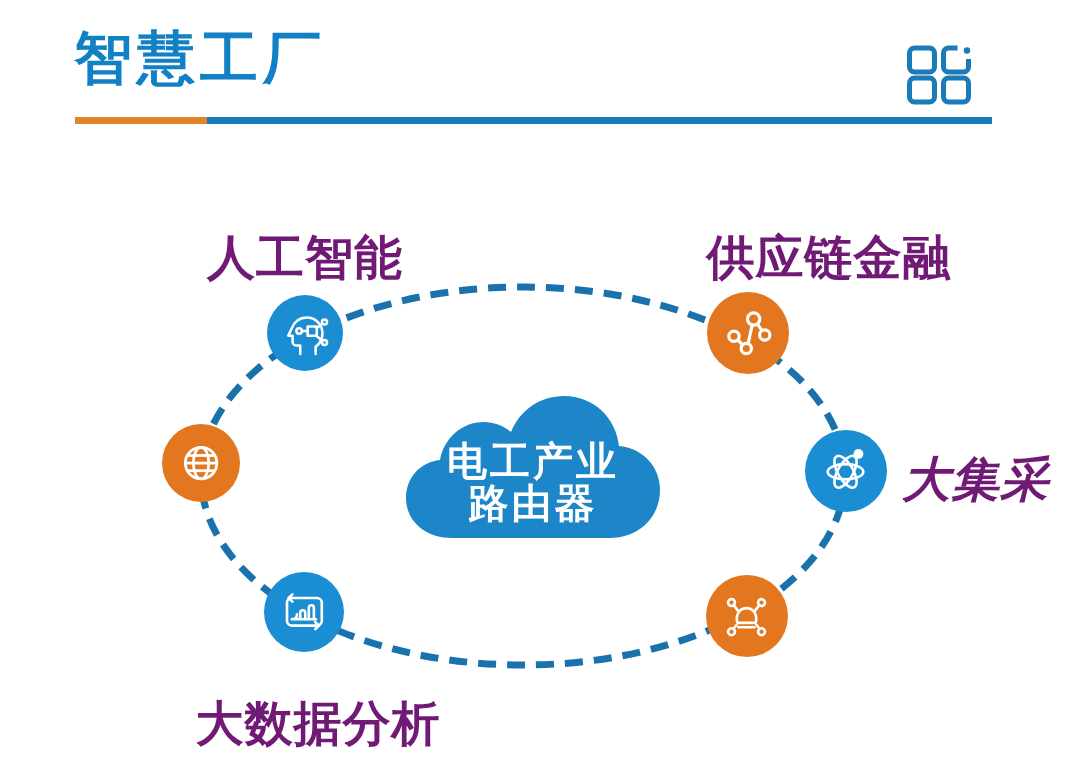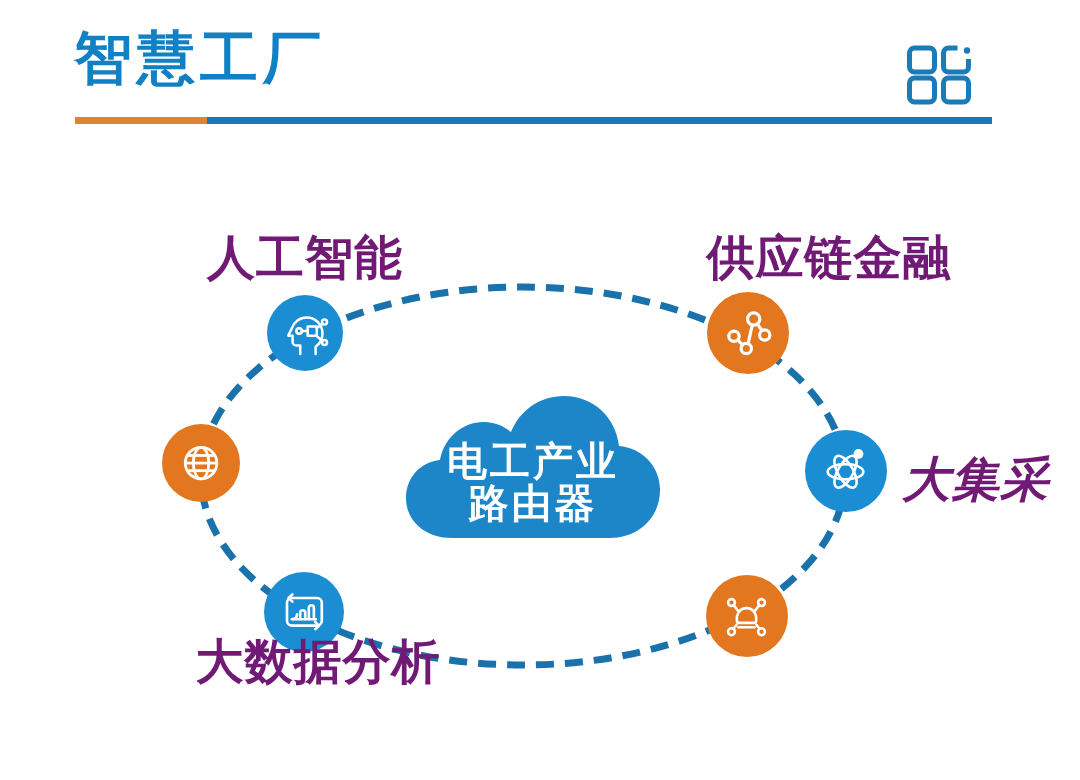--- a/index.html
+++ b/index.html
@@ -128,21 +128,21 @@
     <svg viewBox="0 0 48 48" fill="none" stroke="#ffffff" stroke-width="2.2" stroke-linecap="round" stroke-linejoin="round">
       <path d="M14 12.5 h21 a4 4 0 0 1 4 4 v15 a4 4 0 0 1 -4 4 h-21 a4 4 0 0 1 -4 -4 v-15 a4 4 0 0 1 4 -4"></path>
       <path d="M14.5 15.5 l-3.2-3 3.2-3"></path>
       <path d="M33.5 32.5 l3.2 3 -3.2 3"></path>
       <path d="M14.5 30 c2.6 0 3.8-1.6 3.8-3.8"></path>
       <path d="M21 30 v-5.2 a2.1 2.1 0 0 1 4.2 0 V30"></path>
       <path d="M28.2 30 v-9.4 a2.1 2.1 0 0 1 4.2 0 V30"></path>
       <line x1="14" y1="30.2" x2="34" y2="30.2"></line>
     </svg>
   </div>
-  <div class="label centered" style="left:318px;top:630px;">大数据分析</div>
+  <div class="label centered" style="left:318px;top:692px;">大数据分析</div>
 
   <div class="node orange" style="left:162px;top:424px;width:78px;height:78px;">
     <svg viewBox="0 0 48 48" fill="none" stroke="#ffffff" stroke-width="2.4">
       <circle cx="24" cy="24" r="13.5"></circle>
       <ellipse cx="24" cy="24" rx="6.6" ry="13.5"></ellipse>
       <line x1="12.5" y1="17.5" x2="35.5" y2="17.5"></line>
       <line x1="10.5" y1="24" x2="37.5" y2="24"></line>
       <line x1="12.5" y1="30.5" x2="35.5" y2="30.5"></line>
     </svg>
   </div>

